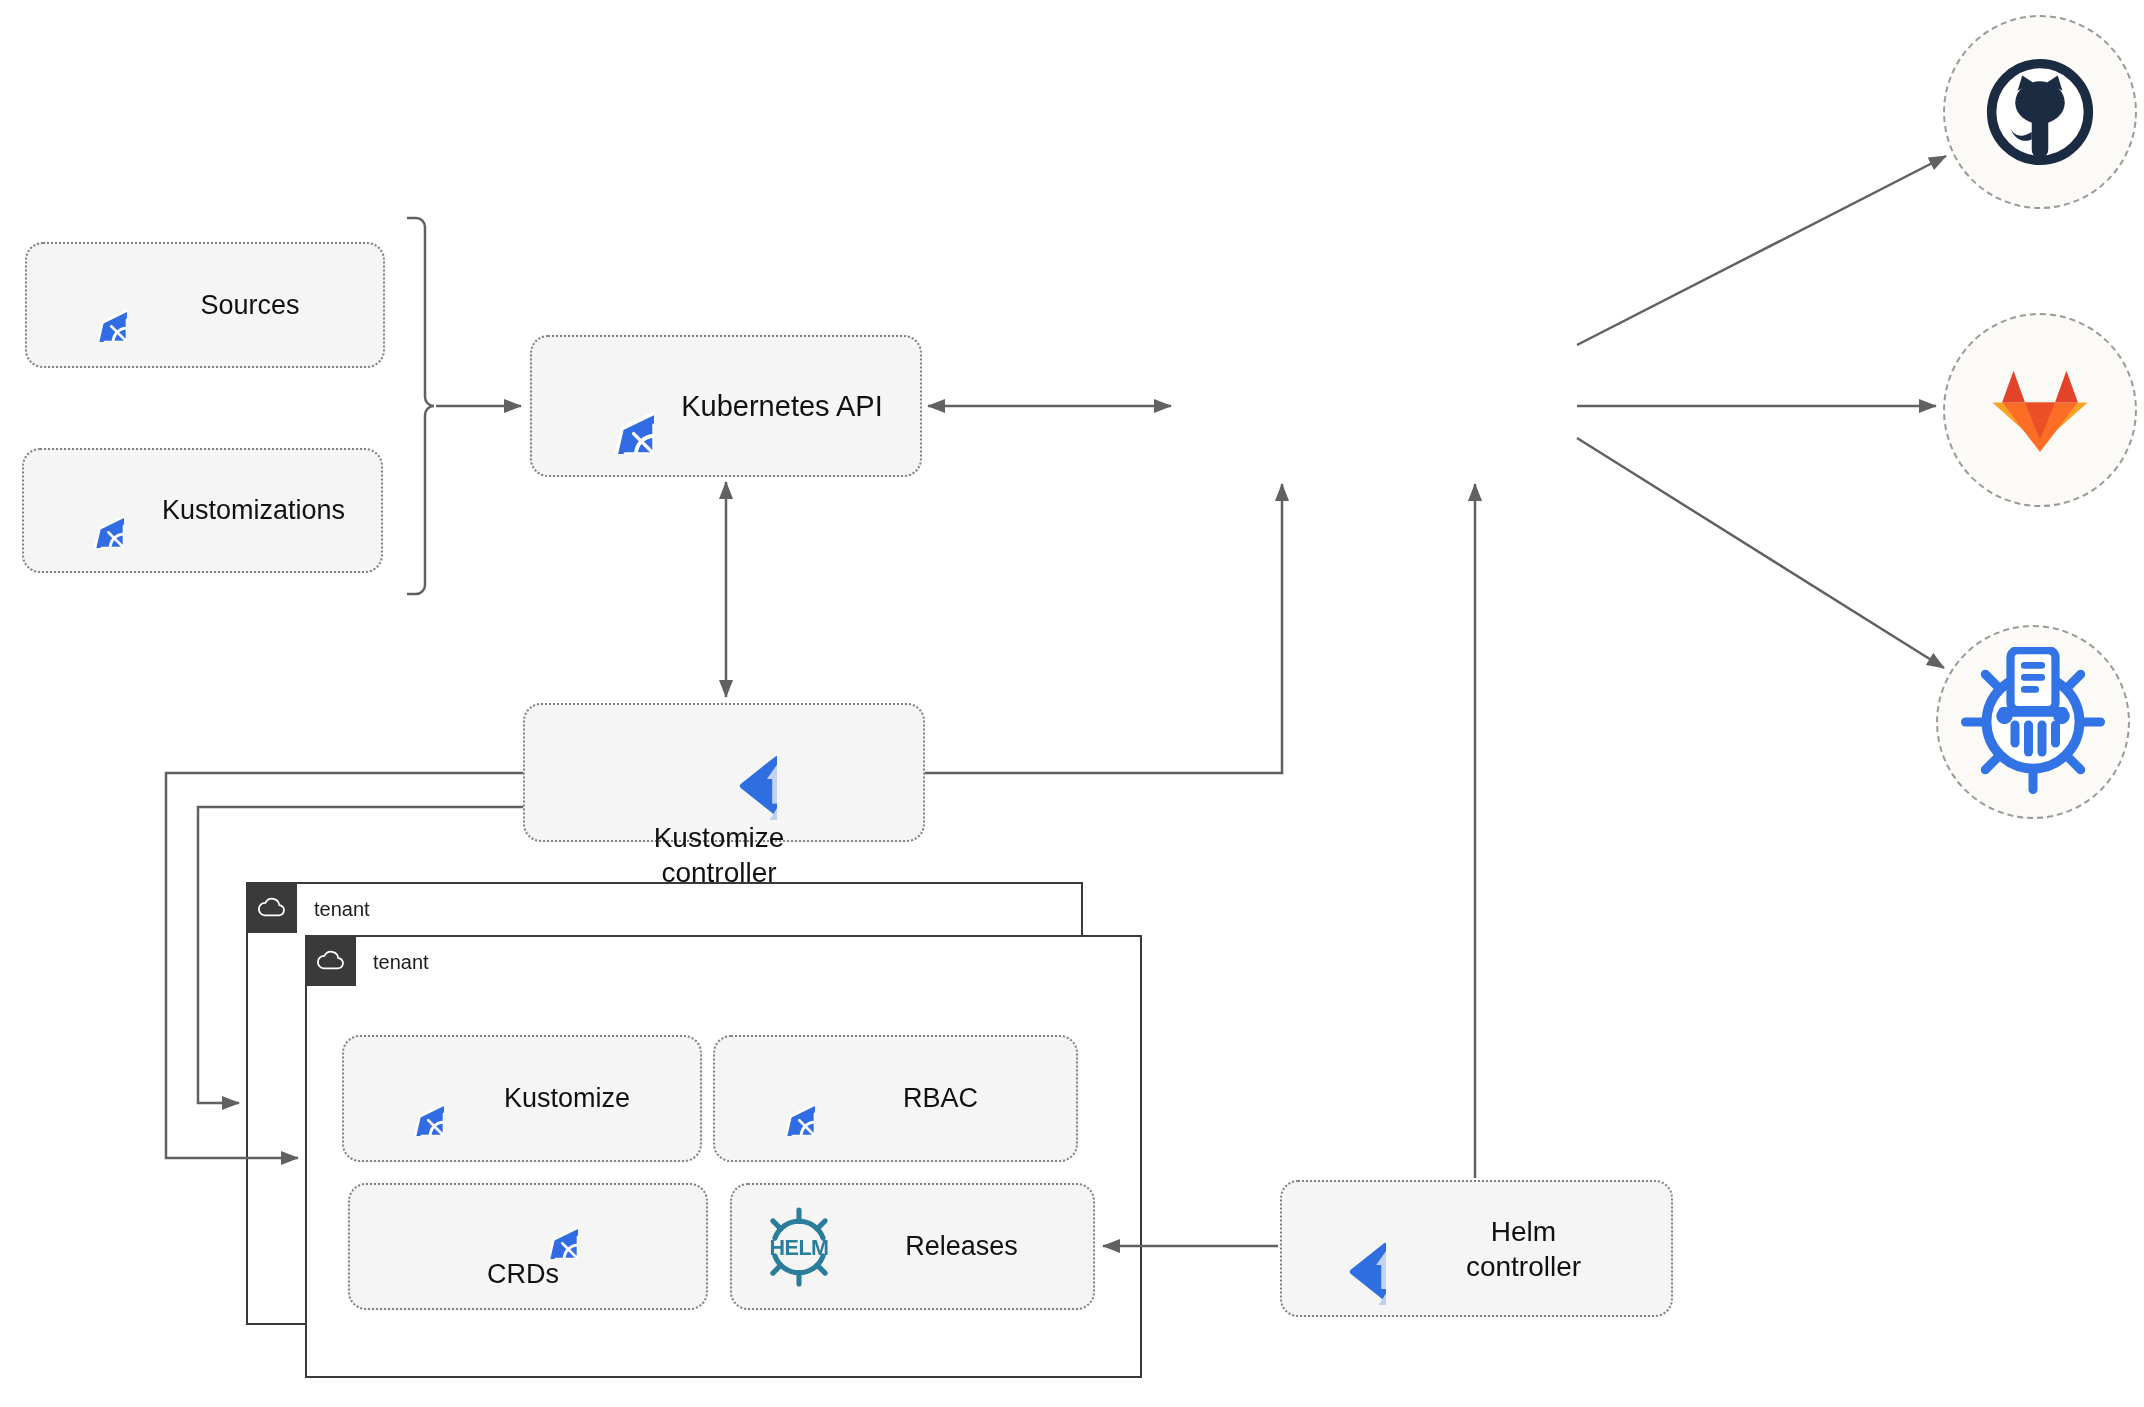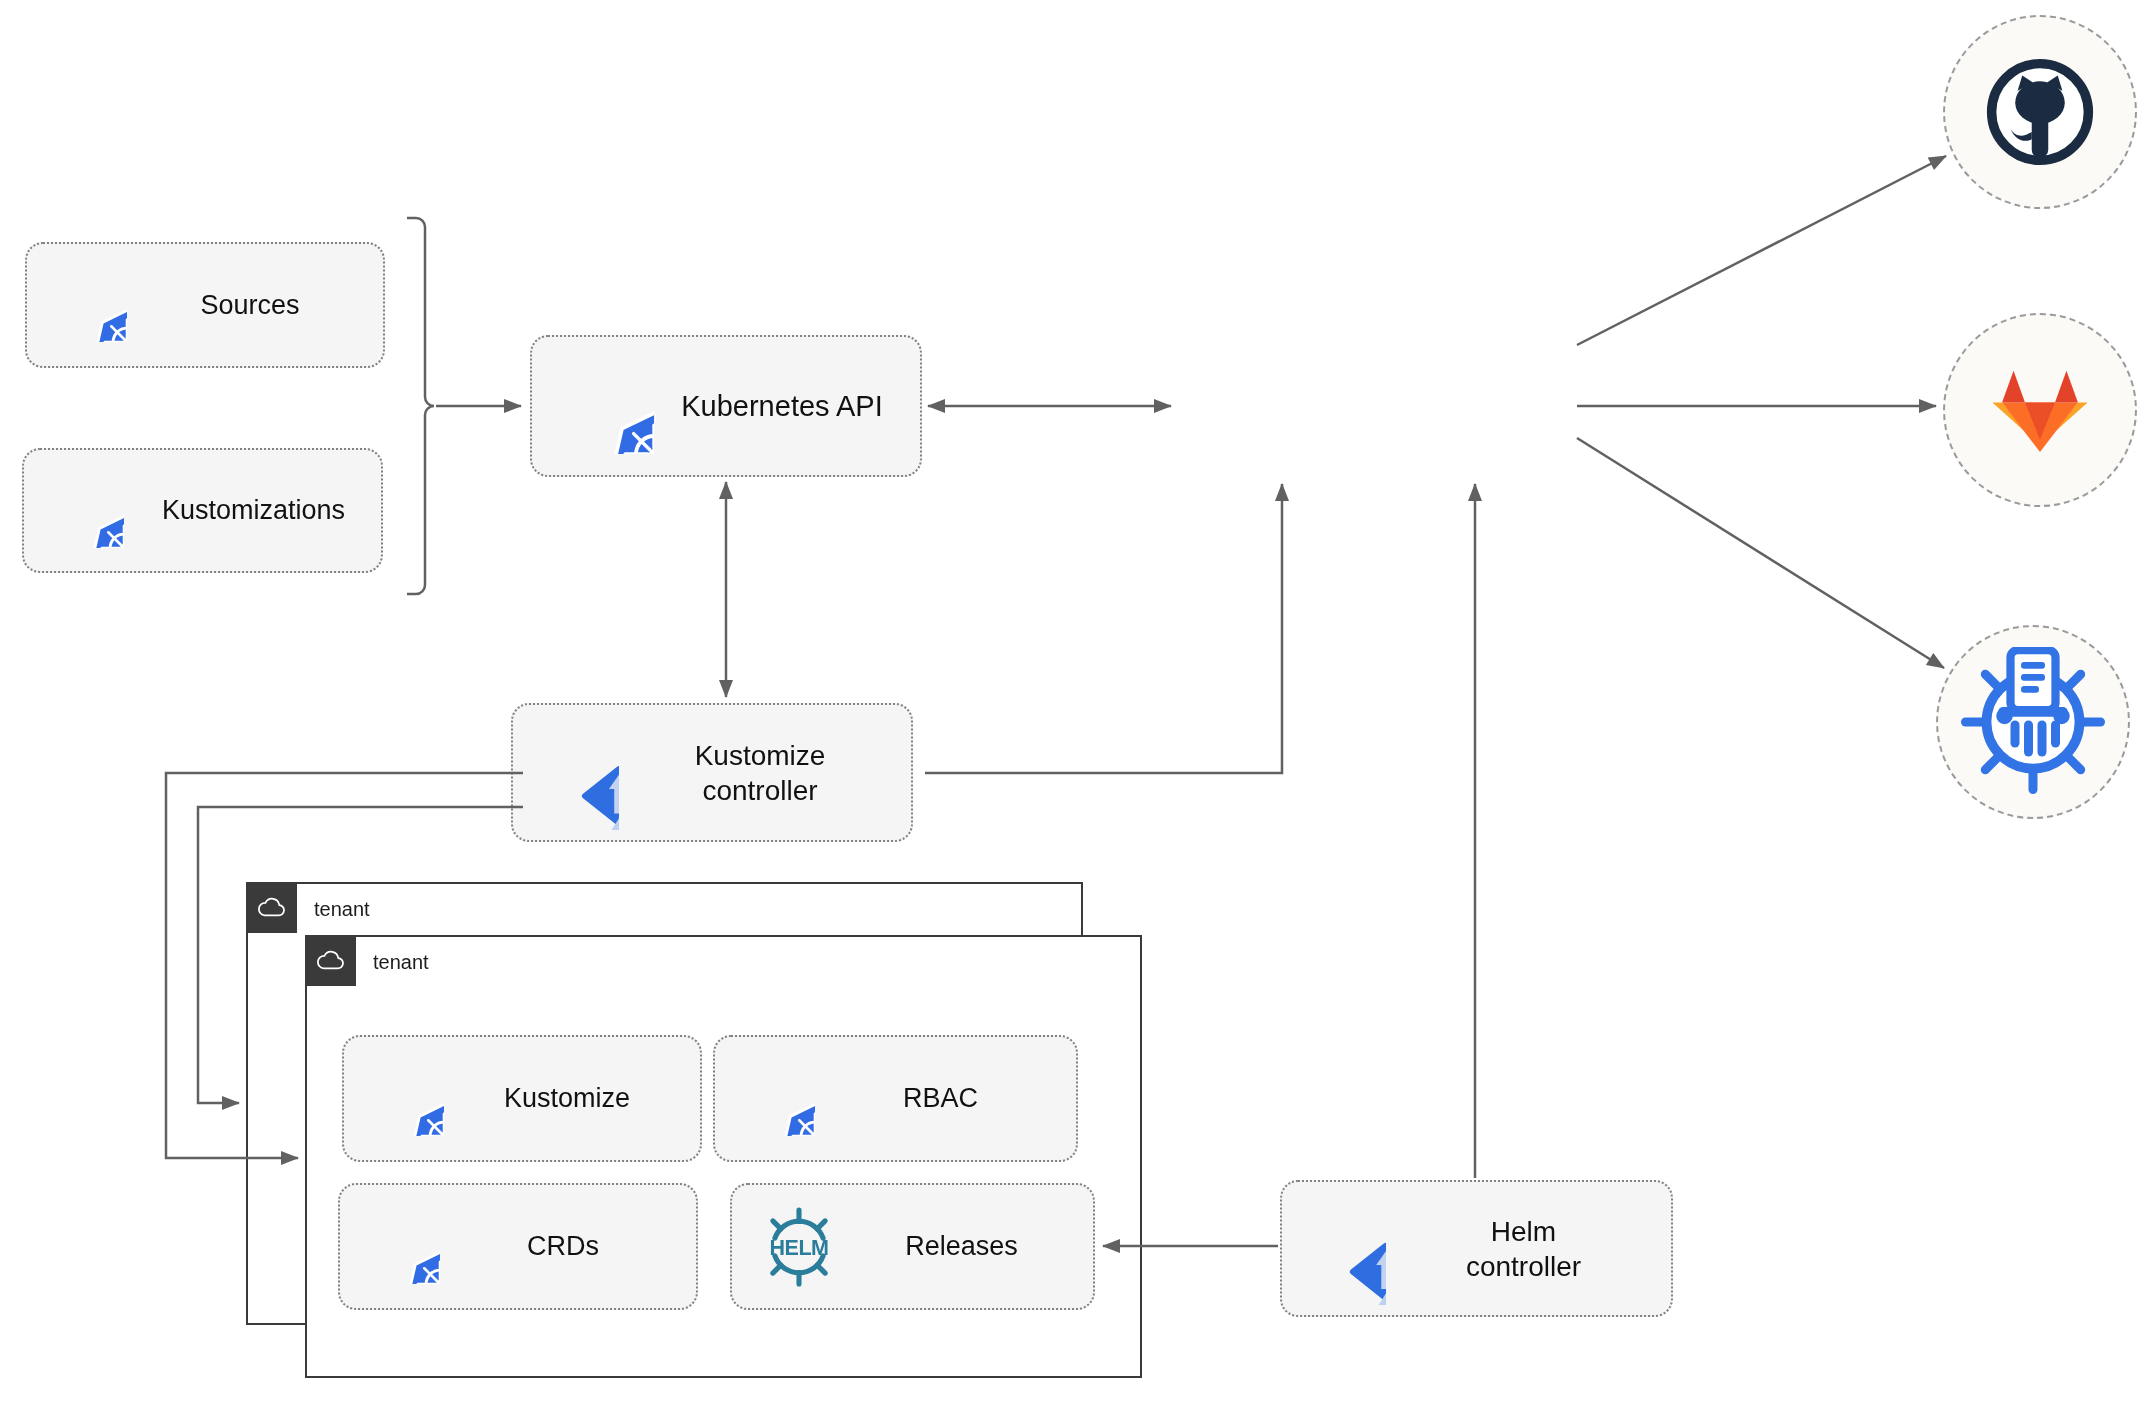--- a/index.html
+++ b/index.html
@@ -118,21 +118,21 @@
   <div class="node" style="left:530px;top:335px;width:392px;height:142px;">
     <div class="node-icon">
       <svg width="96" height="96" viewBox="-40 -40 80 80">
           <use href="#sym-k8s"></use>
         </svg>
     </div>
     <div class="node-lbl" style="font-size:29px;"><span class="wrap">Kubernetes API</span></div>
   </div>
 
 
-  <div class="node" style="left:511px;top:703px;width:402px;height:139px;">
+  <div class="node" style="left:523px;top:703px;width:402px;height:139px;flex-direction:column;">
     <div class="node-icon">
       <svg width="80" height="115" viewBox="-34 -42 68 98">
           <use href="#sym-flux"></use>
         </svg>
     </div>
     <div class="node-lbl" style="font-size:28px;line-height:1.25;"><span class="wrap narrow">Kustomize controller</span></div>
   </div>
 
   <div class="node" style="left:1280px;top:1180px;width:393px;height:137px;">
     <div class="node-icon">
@@ -154,21 +154,21 @@
 
   <div class="node z4" style="left:713px;top:1035px;width:365px;height:127px;text-decoration:underline;">
     <div class="node-icon">
       <svg width="74" height="74" viewBox="-40 -40 80 80">
           <use href="#sym-k8s"></use>
         </svg>
     </div>
     <div class="node-lbl"><span class="wrap">RBAC</span></div>
   </div>
 
-  <div class="node z4" style="left:338px;top:1183px;width:360px;height:127px;">
+  <div class="node z4" style="left:348px;top:1183px;width:360px;height:127px;flex-direction:column;">
     <div class="node-icon">
       <svg width="74" height="74" viewBox="-40 -40 80 80">
           <use href="#sym-k8s"></use>
         </svg>
     </div>
     <div class="node-lbl"><span class="wrap">CRDs</span></div>
   </div>
 
   <div class="node z4" style="left:730px;top:1183px;width:365px;height:127px;">
     <div class="node-icon">

